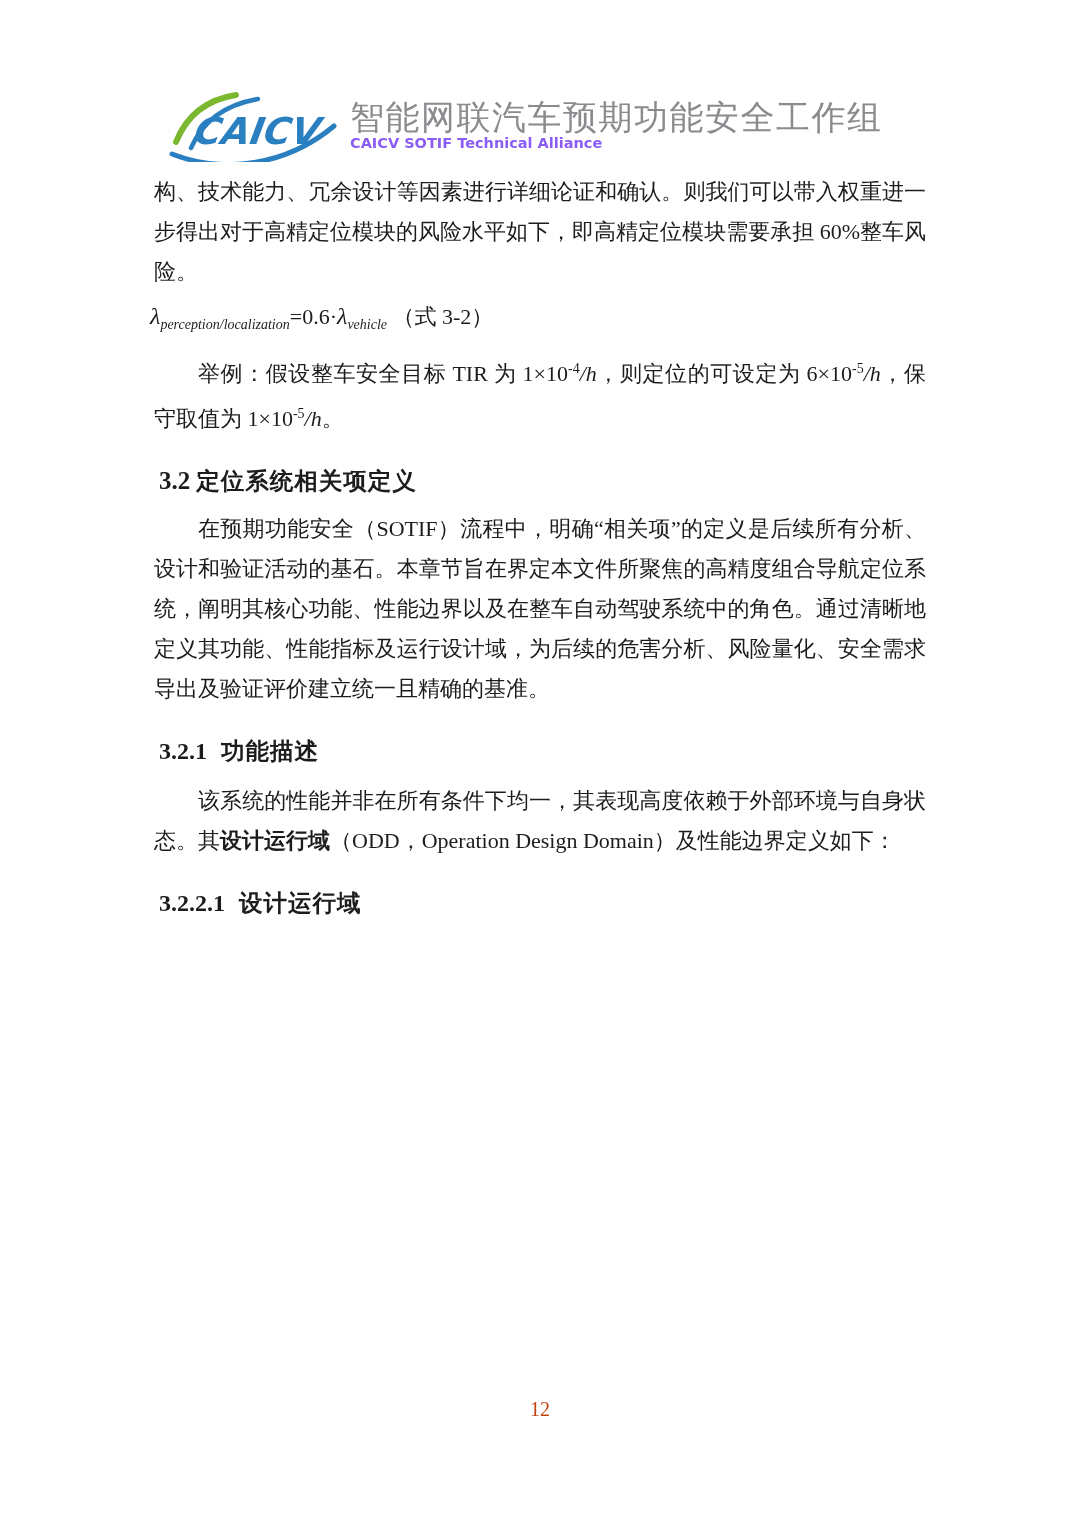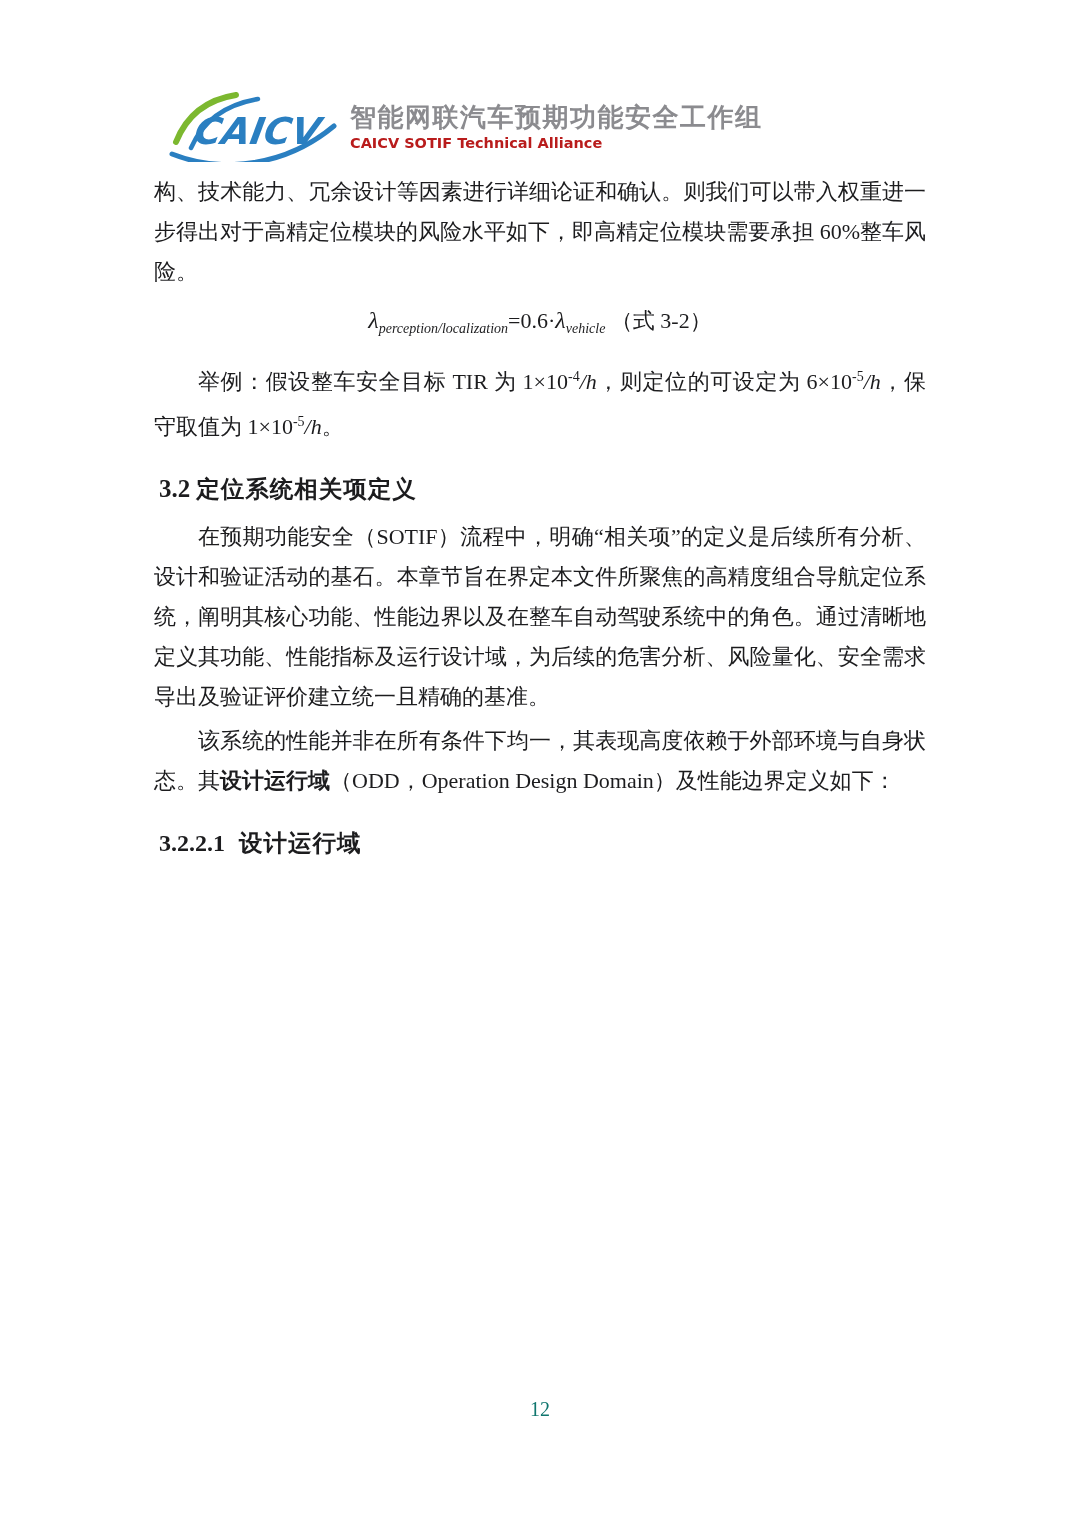--- a/index.html
+++ b/index.html
@@ -19,48 +19,47 @@
     display: flex;
     align-items: center;
     height: 70px;
     margin-left: 18px;
     margin-bottom: 10px;
   }
   .logo-mark { position: relative; width: 172px; height: 70px; flex: 0 0 auto; }
   .org { margin-left: 10px; }
   .org-cn {
     font-family: "DejaVu Sans", "Liberation Sans", sans-serif;
-    font-weight: 700;
-    font-size: 26px;
+    font-weight: 400;
+    font-size: 34px;
     letter-spacing: 1.5px;
     color: #8b8b8f;
     line-height: 30px;
   }
   .org-en {
     font-family: "DejaVu Sans", "Liberation Sans", sans-serif;
     font-weight: 700;
     font-size: 14.5px;
-    color: #b91c1c;
+    color: #8b5cf6;
     line-height: 20px;
     margin-top: 1px;
   }
   
   .para {
     font-size: 22px;
     line-height: 40px;
     text-align: justify;
     text-align-last: left;
     margin: 4px;
   }
   .indent { text-indent: 2em; }
   .formula-line {
     font-size: 22px;
     line-height: 40px;
-    text-align: center;
-    margin: 8px;
+    margin: 0;
   }
   .lam { font-style: italic; font-size: 24px; }
   .fsub { font-style: italic; font-size: 14px; vertical-align: -5px; letter-spacing: 0; }
   .fsup { font-size: 14px; vertical-align: 8px; }
   .ital { font-style: italic; }
   .bold-run { font-weight: 700; }
   
   .hd {
     line-height: 40px;
     margin: 22px 0 8px 9px;
@@ -70,21 +69,21 @@
   .hd .ttl { font-family: "DejaVu Sans", "Liberation Sans", sans-serif; font-size: 23.5px; letter-spacing: 1px; }
   .hd-l2 .num { margin-right: 6px; }
   .hd-l3 .num, .hd-l4 .num { margin-right: 14px; font-size: 24px; }
   
   .pageno {
     position: absolute;
     left: 0; right: 0;
     top: 1398px;
     text-align: center;
     font-size: 20px;
-    color: #0f766e;
+    color: #c2410c;
   }
 </style>
 </head>
 <body>
 
 <div class="page">
 
   <div class="hdr">
     <div class="logo-mark">
       <svg width="172" height="70" viewBox="0 0 172 70">
@@ -107,20 +106,23 @@
     <span>（式 3-2）</span>
   </p>
 
   <p class="para indent"><span>举例：假设整车安全目标 TIR 为 1×10</span><span class="fsup">-4</span><span class="ital">/h</span><span>，则定位的可设定为 6×10</span><span class="fsup">-5</span><span class="ital">/h</span><span>，保守取值为 1×10</span><span class="fsup">-5</span><span class="ital">/h</span><span>。</span></p>
 
   <h2 class="hd hd-l2">
     <span class="num">3.2</span><span class="ttl">定位系统相关项定义</span>
   </h2>
   <p class="para indent">在预期功能安全（SOTIF）流程中，明确“相关项”的定义是后续所有分析、设计和验证活动的基石。本章节旨在界定本文件所聚焦的高精度组合导航定位系统，阐明其核心功能、性能边界以及在整车自动驾驶系统中的角色。通过清晰地定义其功能、性能指标及运行设计域，为后续的危害分析、风险量化、安全需求导出及验证评价建立统一且精确的基准。</p>
 
+  <h3 class="hd hd-l3">
+    <span class="num">3.2.1</span><span class="ttl">功能描述</span>
+  </h3>
 
   <p class="para indent"><span>该系统的性能并非在所有条件下均一，其表现高度依赖于外部环境与自身状态。其</span><span class="bold-run">设计运行域</span><span>（ODD，Operation Design Domain）及性能边界定义如下：</span></p>
 
   <h4 class="hd hd-l4">
     <span class="num">3.2.2.1</span><span class="ttl">设计运行域</span>
   </h4>
 
   <div class="pageno">12</div>
 
 </div>

